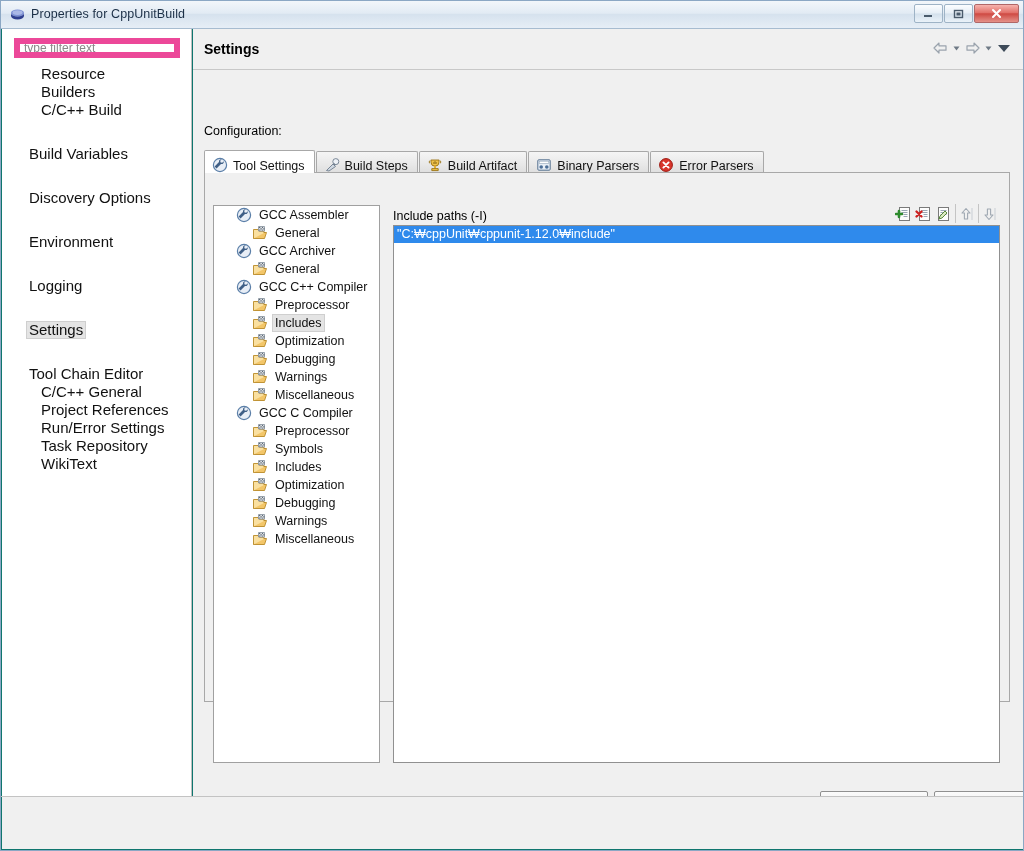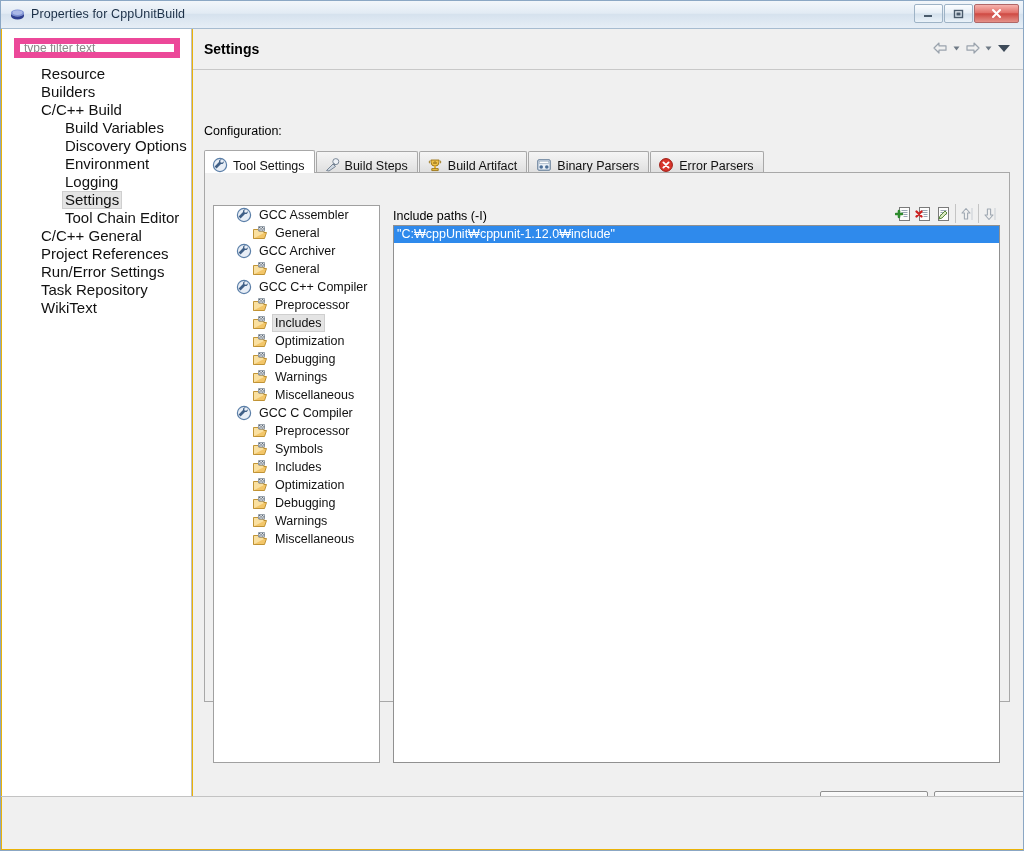--- a/index.html
+++ b/index.html
@@ -9,21 +9,21 @@
   body {
     font-family: "Liberation Sans", sans-serif;
     font-size: 12px;
     color: #000000;
   }
   #app {
     position: relative;
     width: 1024px;
     height: 851px;
     overflow: hidden;
-    background: #eab308;
+    background: #0f766e;
     border: 1px solid #8ba7c4;
     box-sizing: border-box;
   }
 
   
   .titlebar {
     position: absolute; left: 0; top: 0;
     width: 1024px; height: 28px;
     background: linear-gradient(to bottom, #f2f6fa 0%, #e2ebf4 45%, #d6e2ee 50%, #e6eef6 100%);
     border-bottom: 1px solid #a7bcd0;
@@ -93,21 +93,21 @@
     color: #111;
     white-space: nowrap;
     display: block;
     padding-left: 0;
   }
   .navitem > span {
     display: inline-block;
     padding: 0 3px;
   }
   .navitem.lvl1 { padding-left: 36px; }
-  .navitem.lvl2 { padding-left: 60px; }
+  .navitem.lvl2 { padding-left: 24px; margin-top: 26px; }
   .navitem.selected > span {
     background: #e4e4e4;
     border: 1px solid #cfcfcf;
     padding: 0 2px;
     line-height: 16px;
   }
 
   
   .help-icon {
     position: absolute; left: 22px; top: 805px;

